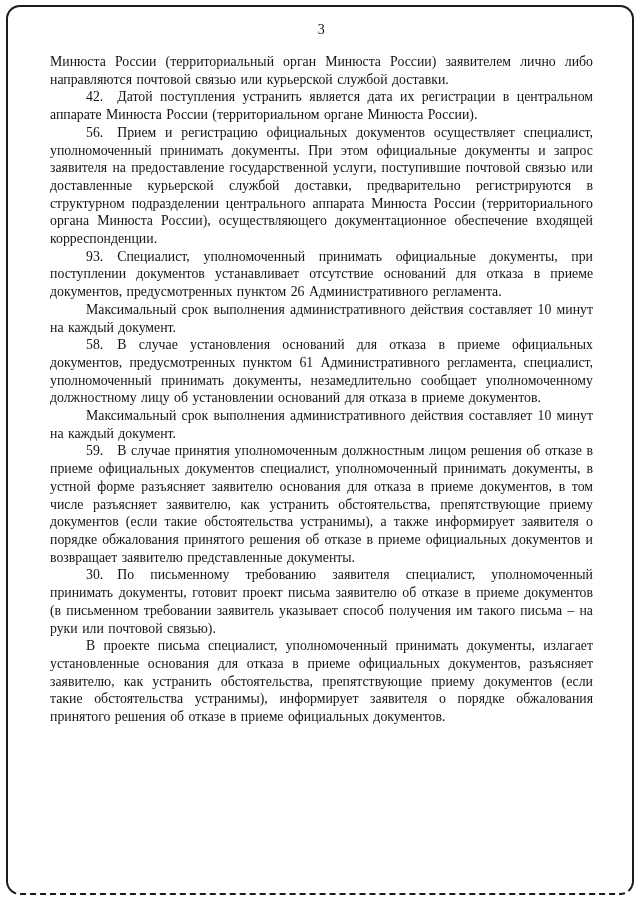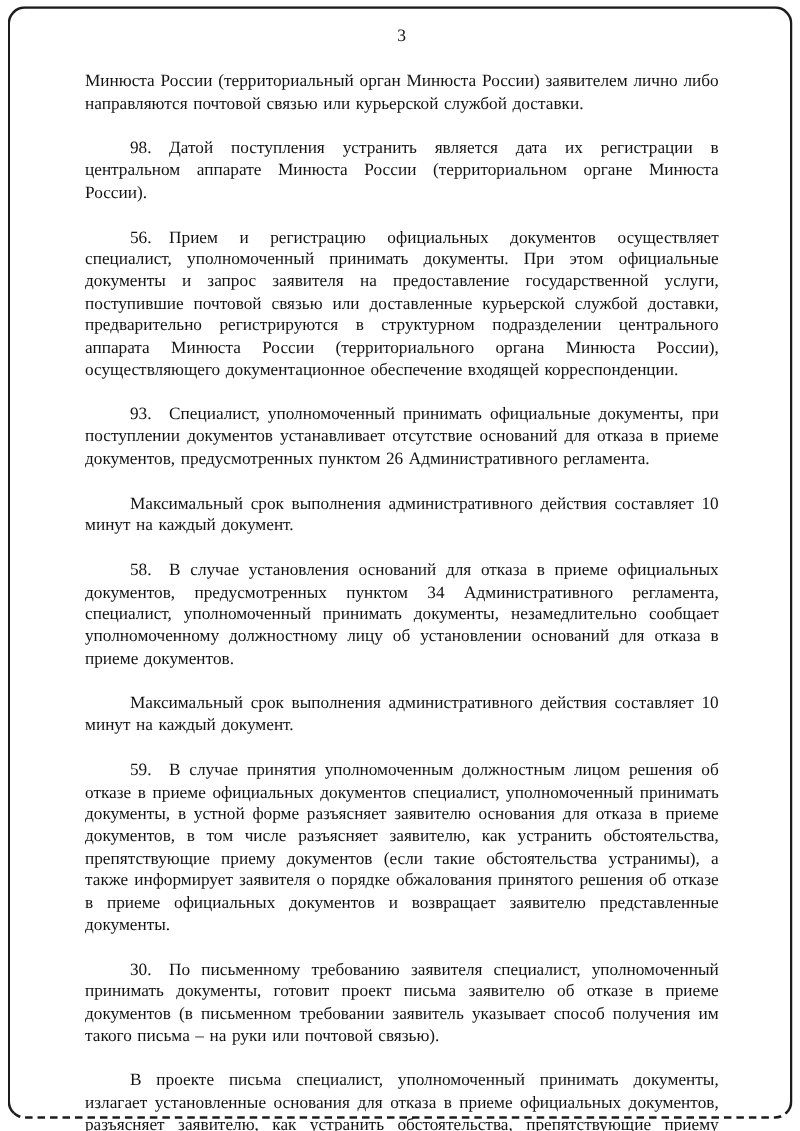--- a/index.html
+++ b/index.html
@@ -32,21 +32,21 @@
     right: 47px;
     top: 22px;
   }
   .page-number {
     text-align: center;
     font-size: 14px;
     margin: 0 0 15px 0;
     letter-spacing: 0.5px;
   }
   .para {
-    margin: 18px;
+    margin: 0;
     text-align: justify;
     text-indent: 36px;
     font-size: 13.8px;
     line-height: 17.7px;
     word-spacing: 1px;
   }
   .para.first {
     text-indent: 0;
   }
   .num {
@@ -60,29 +60,29 @@
 </head>
 <body>
 
 <div class="page-frame"></div>
 
 <div class="content">
   <div class="page-number">3</div>
 
   <p class="para first"><span>Минюста России (территориальный орган Минюста России) заявителем лично либо направляются почтовой связью или курьерской службой доставки.</span></p>
 
-  <p class="para"><span class="num">98.</span><span>Датой поступления устранить является дата их регистрации в центральном аппарате Минюста России (территориальном органе Минюста России).</span></p>
+  <p class="para"><span class="num">42.</span><span>Датой поступления устранить является дата их регистрации в центральном аппарате Минюста России (территориальном органе Минюста России).</span></p>
 
   <p class="para"><span class="num">56.</span><span>Прием и регистрацию официальных документов осуществляет специалист, уполномоченный принимать документы. При этом официальные документы и запрос заявителя на предоставление государственной услуги, поступившие почтовой связью или доставленные курьерской службой доставки, предварительно регистрируются в структурном подразделении центрального аппарата Минюста России (территориального органа Минюста России), осуществляющего документационное обеспечение входящей корреспонденции.</span></p>
 
   <p class="para"><span class="num">93.</span><span>Специалист, уполномоченный принимать официальные документы, при поступлении документов устанавливает отсутствие оснований для отказа в приеме документов, предусмотренных пунктом 26 Административного регламента.</span></p>
 
   <p class="para"><span>Максимальный срок выполнения административного действия составляет 10 минут на каждый документ.</span></p>
 
-  <p class="para"><span class="num">58.</span><span>В случае установления оснований для отказа в приеме официальных документов, предусмотренных пунктом 34 Административного регламента, специалист, уполномоченный принимать документы, незамедлительно сообщает уполномоченному должностному лицу об установлении оснований для отказа в приеме документов.</span></p>
+  <p class="para"><span class="num">58.</span><span>В случае установления оснований для отказа в приеме официальных документов, предусмотренных пунктом 61 Административного регламента, специалист, уполномоченный принимать документы, незамедлительно сообщает уполномоченному должностному лицу об установлении оснований для отказа в приеме документов.</span></p>
 
 
   <p class="para"><span>Максимальный срок выполнения административного действия составляет 10 минут на каждый документ.</span></p>
 
   <p class="para"><span class="num">59.</span><span>В случае принятия уполномоченным должностным лицом решения об отказе в приеме официальных документов специалист, уполномоченный принимать документы, в устной форме разъясняет заявителю основания для отказа в приеме документов, в том числе разъясняет заявителю, как устранить обстоятельства, препятствующие приему документов (если такие обстоятельства устранимы), а также информирует заявителя о порядке обжалования принятого решения об отказе в приеме официальных документов и возвращает заявителю представленные документы.</span></p>
 
   <p class="para"><span class="num">30.</span><span>По письменному требованию заявителя специалист, уполномоченный принимать документы, готовит проект письма заявителю об отказе в приеме документов (в письменном требовании заявитель указывает способ получения им такого письма – на руки или почтовой связью).</span></p>
 
   <p class="para"><span>В проекте письма специалист, уполномоченный принимать документы, излагает установленные основания для отказа в приеме официальных документов, разъясняет заявителю, как устранить обстоятельства, препятствующие приему документов (если такие обстоятельства устранимы), информирует заявителя о порядке обжалования принятого решения об отказе в приеме официальных документов.</span></p>
 </div>

